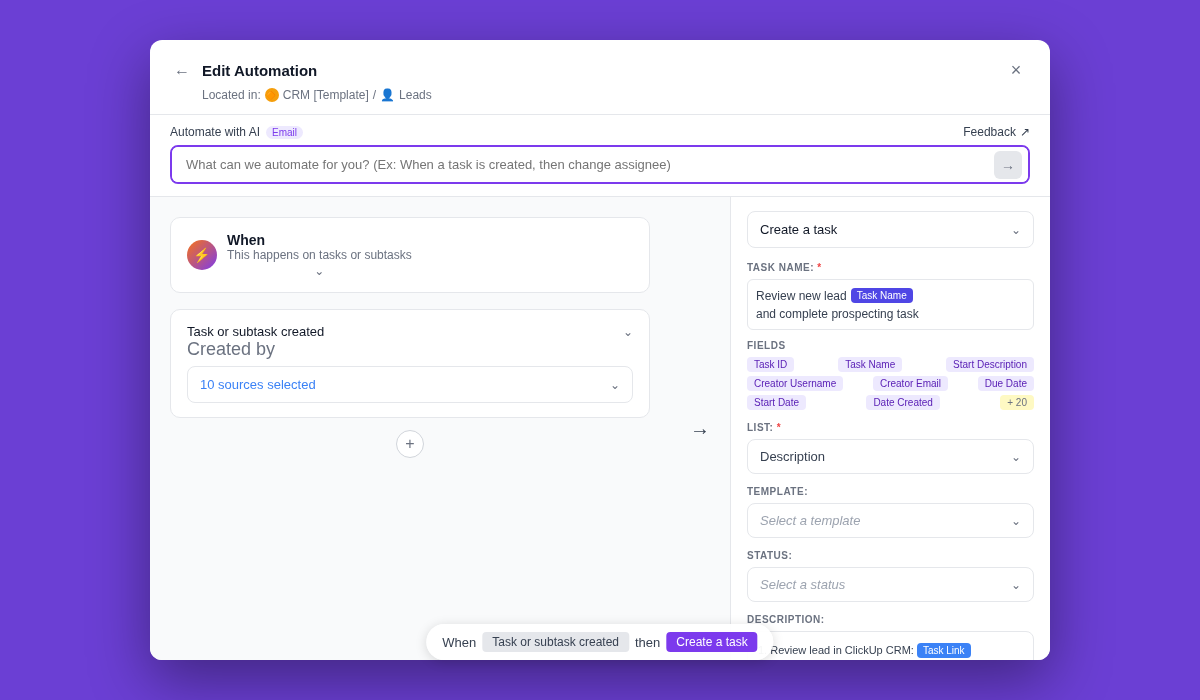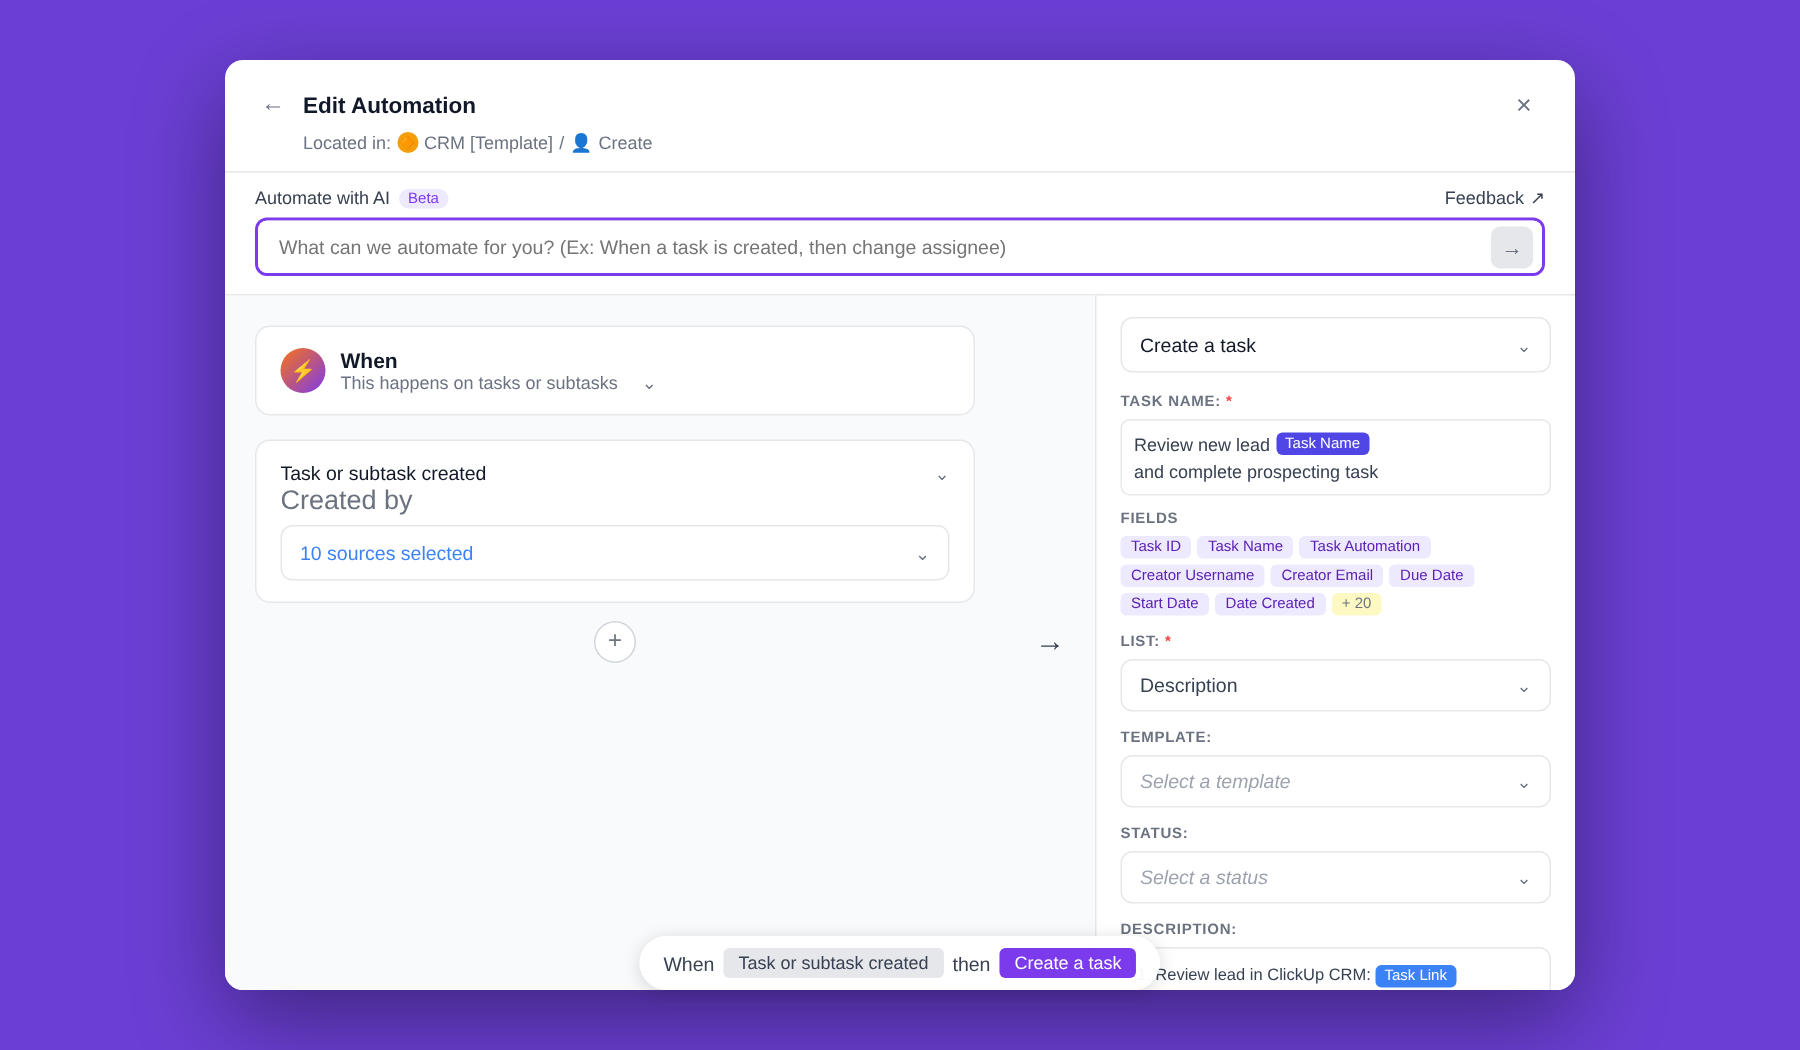--- a/index.html
+++ b/index.html
@@ -220,22 +220,23 @@
     .when-title {
       font-size: 14px;
       font-weight: 600;
       color: #111827;
     }
     .when-subtitle {
       font-size: 12px;
       color: #6b7280;
       display: flex;
       align-items: center;
-      gap: 16px;
-      cursor: pointer;
+      gap: 2px;
+      cursor: pointer;
+      flex-direction: column;
     }
 
     
     .trigger-card {
       background: #fff;
       border: 1px solid #e5e7eb;
       border-radius: 10px;
       padding: 14px 16px;
       margin-bottom: 12px;
     }
@@ -375,20 +376,21 @@
       font-weight: 600;
       color: #6b7280;
       letter-spacing: 0.05em;
       margin-bottom: 6px;
     }
 
     .fields-chips {
       display: flex;
       flex-wrap: wrap;
       gap: 4px;
+      justify-content: space-between;
     }
 
     .field-chip {
       background: #ede9fe;
       color: #5b21b6;
       font-size: 10px;
       padding: 2px 7px;
       border-radius: 4px;
       font-weight: 500;
     }
@@ -497,29 +499,29 @@
         <span class="modal-title">Edit Automation</span>
       </div>
       <button class="close-btn">×</button>
     </div>
     <div class="modal-subtitle">
       <span>Located in:</span>
       <span class="crm-icon">🔶</span>
       <span>CRM [Template]</span>
       <span>/</span>
       <span>👤</span>
-      <span>Create</span>
+      <span>Leads</span>
     </div>
   </div>
 
   <div class="ai-bar-section">
     <div class="ai-bar-label-row">
       <div class="ai-label">
         <span>Automate with AI</span>
-        <span class="beta-badge">Beta</span>
+        <span class="beta-badge">Email</span>
       </div>
       <div class="feedback-link">
         <span>Feedback</span>
         <span>↗</span>
       </div>
     </div>
     <div class="ai-input-container">
       <input class="ai-input" type="text" placeholder="What can we automate for you? (Ex: When a task is created, then change assignee)" style="">
       <button class="ai-submit-btn">
         <span>→</span>
@@ -580,21 +582,21 @@
         <span>Review new lead</span>
         <span class="tag-chip">Task Name</span>
         <span>and complete prospecting task</span>
       </div>
 
       <div class="fields-section">
         <div class="fields-label">FIELDS</div>
         <div class="fields-chips">
           <span class="field-chip">Task ID</span>
           <span class="field-chip">Task Name</span>
-          <span class="field-chip">Task Automation</span>
+          <span class="field-chip">Start Description</span>
           <span class="field-chip">Creator Username</span>
           <span class="field-chip">Creator Email</span>
           <span class="field-chip">Due Date</span>
           <span class="field-chip">Start Date</span>
           <span class="field-chip">Date Created</span>
           <span class="field-chip-more">+ 20</span>
         </div>
       </div>
 
       <div class="section-label-required">

